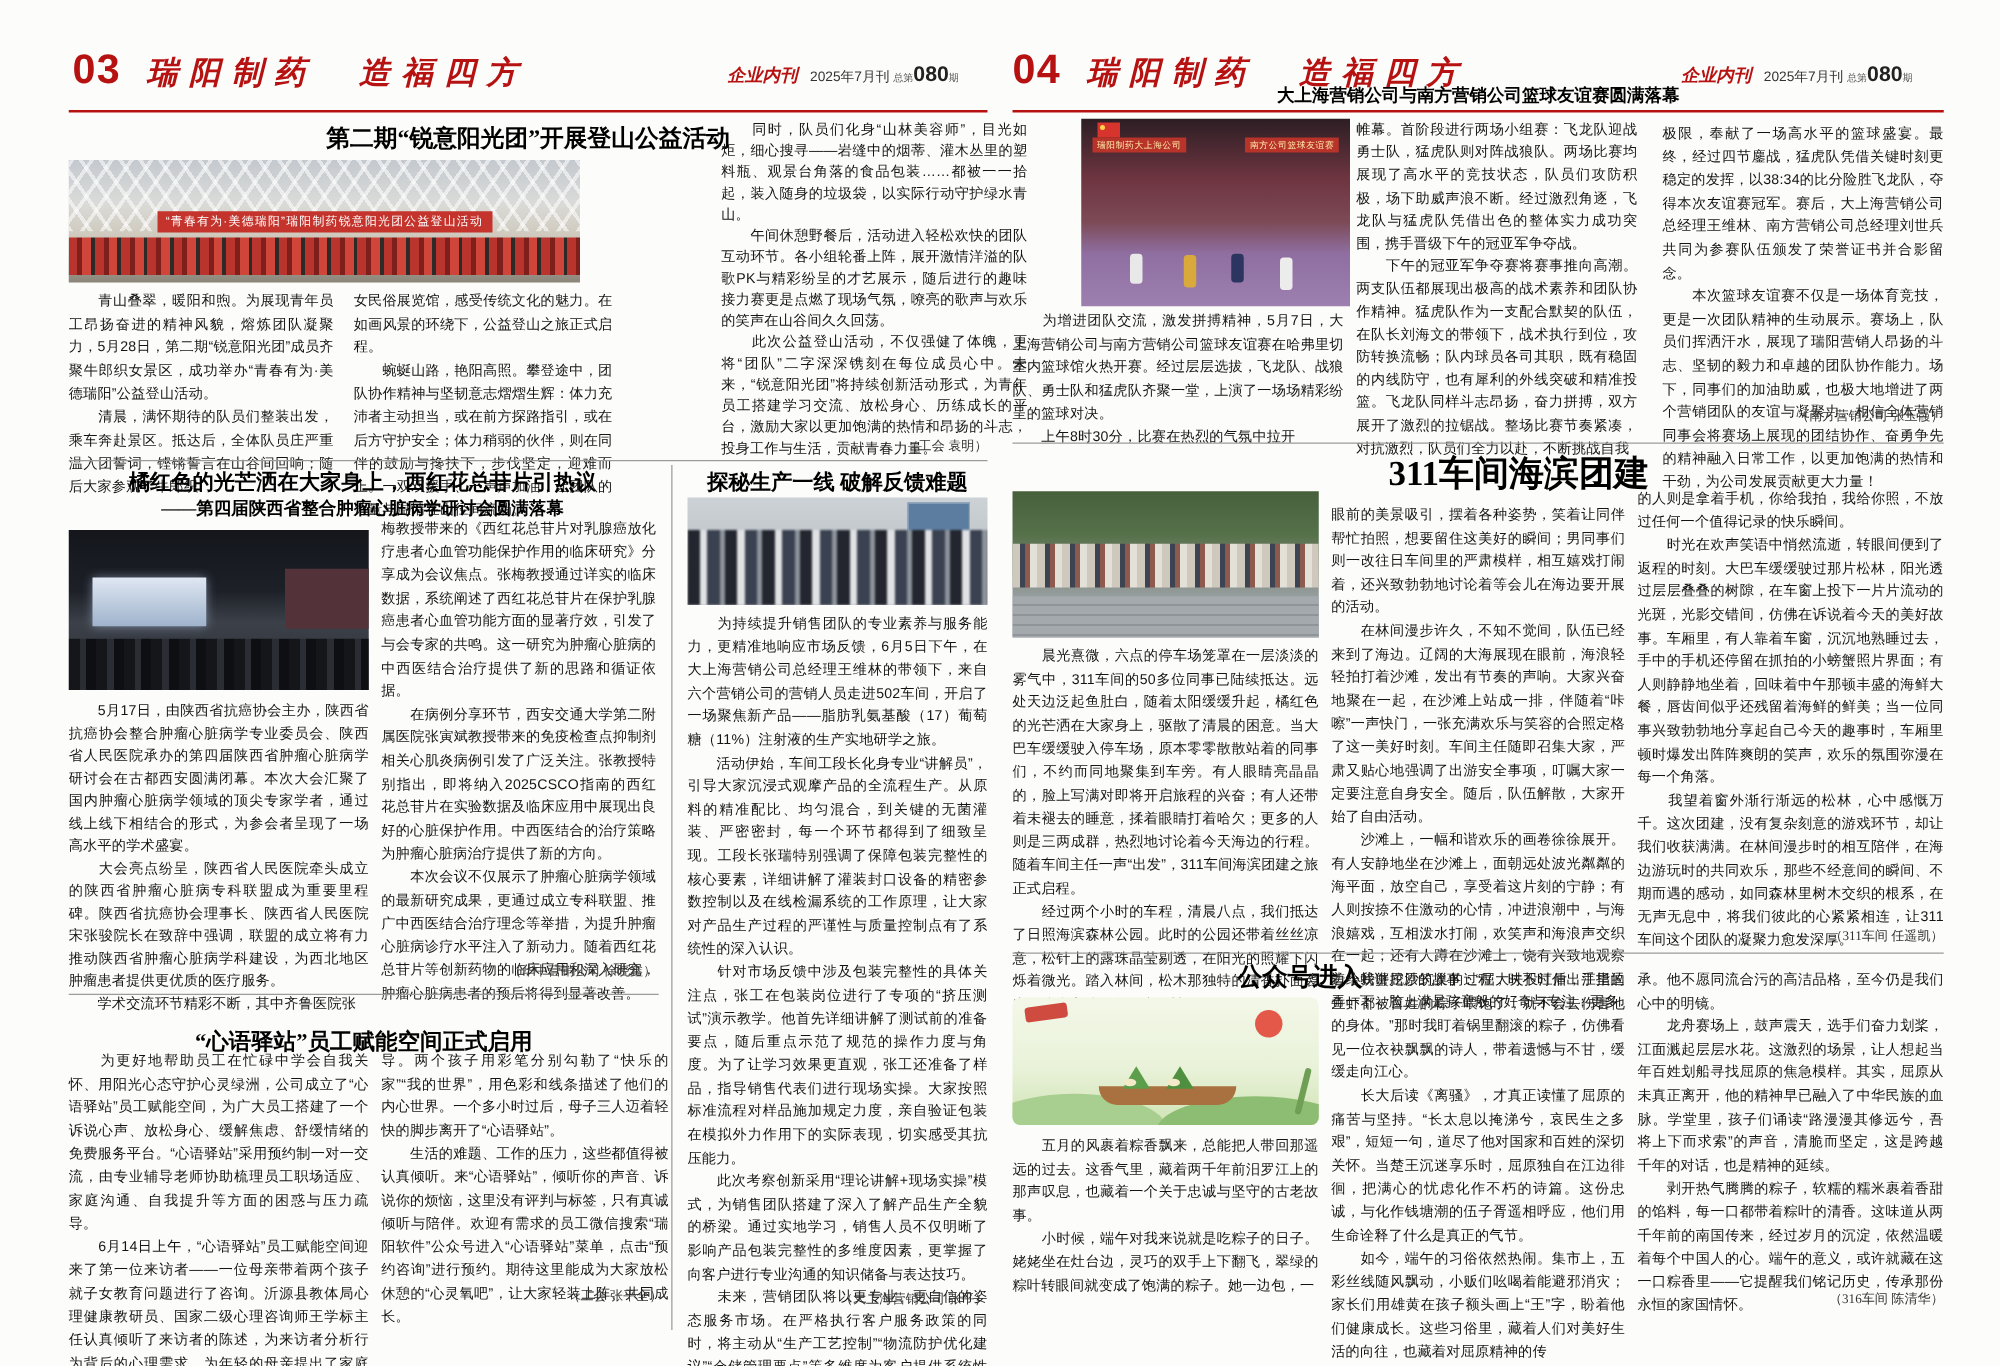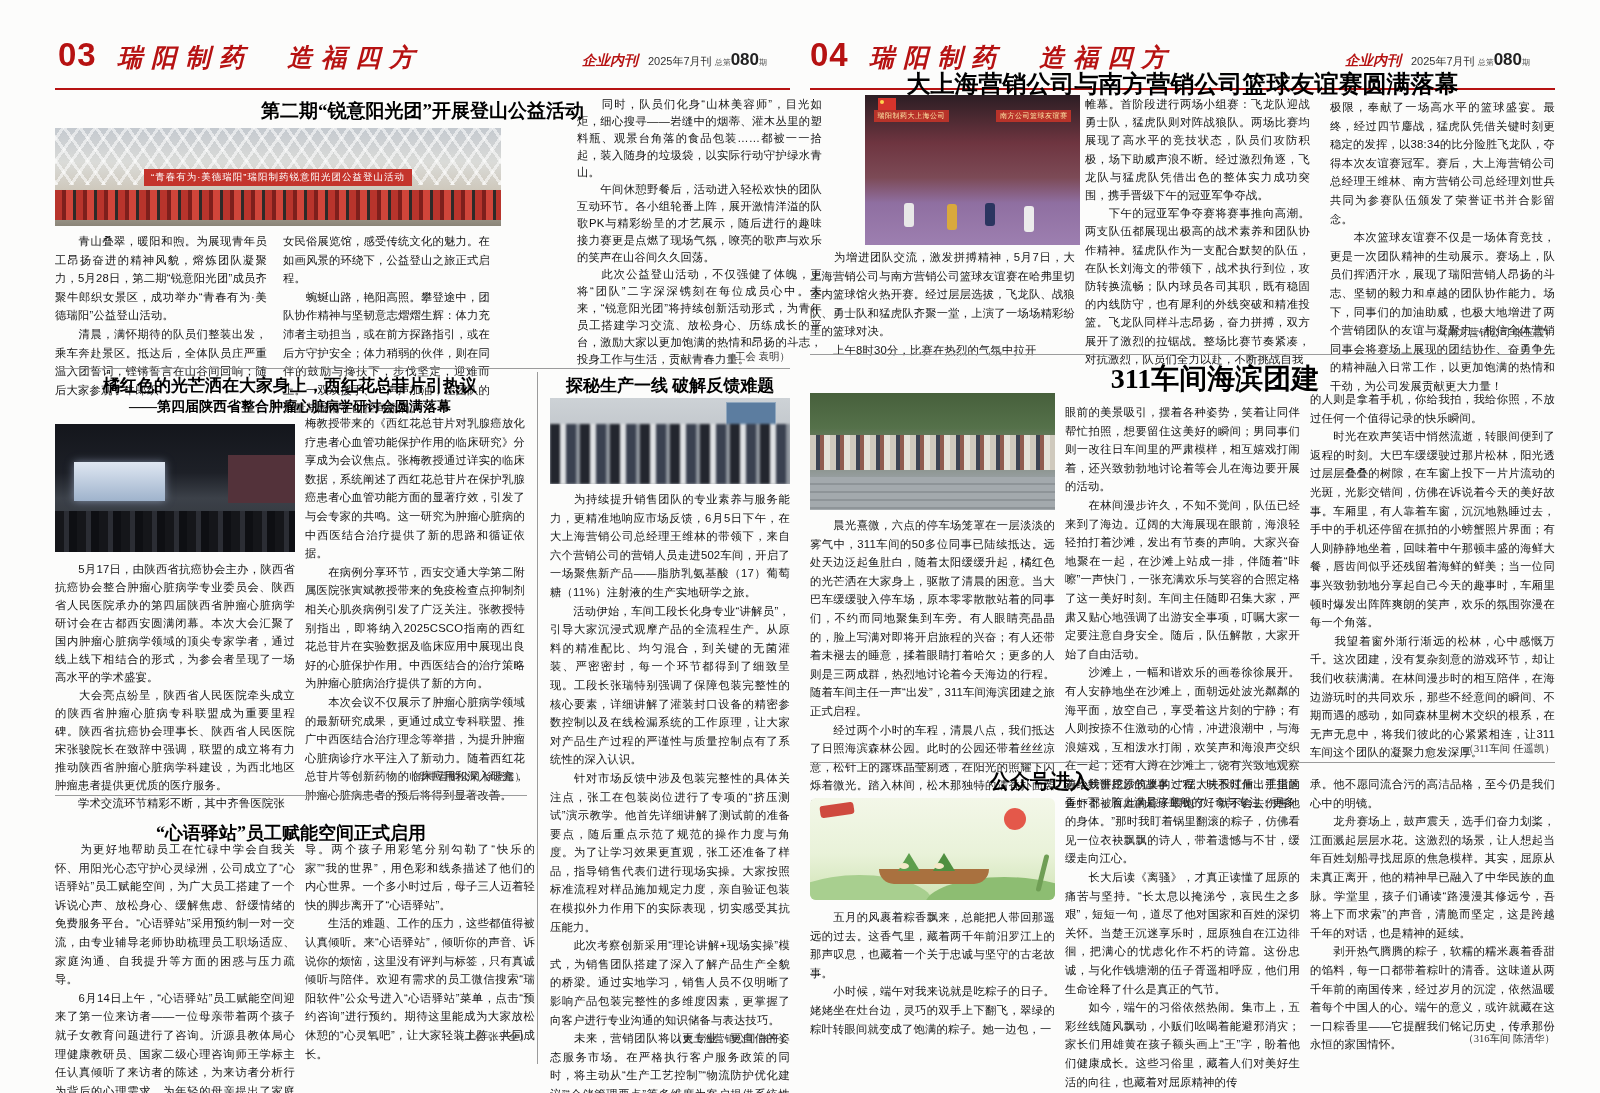--- a/index.html
+++ b/index.html
@@ -45,21 +45,21 @@
     </div>
     <div class="issue" style="left:582px;top:50px;">
       <span class="inkan">企业内刊</span><span>2025年7月刊</span>
       <span class="tiny">总第</span><span class="big">080</span><span class="tiny">期</span>
     </div>
     <div class="redline" style="left:55px;top:88px;width:735px;"></div>
   </header>
 
   <section>
     <h2 class="hl" style="left:55px;top:98px;width:735px;font-size:19px;">第二期“锐意阳光团”开展登山公益活动</h2>
-    <div class="photo" style="left:55px;top:128px;width:409px;height:98px;background:linear-gradient(180deg,#c4c9cf 0%,#dadbd8 35%,#cfc9bd 62%,#8a8578 100%);padding-left:37px;">
+    <div class="photo" style="left:55px;top:128px;width:409px;height:98px;background:linear-gradient(180deg,#c4c9cf 0%,#dadbd8 35%,#cfc9bd 62%,#8a8578 100%);">
       <div class="lay" style="left:0;top:0;right:0;height:58%;background:repeating-linear-gradient(55deg,rgba(255,255,255,.55) 0 3px,transparent 3px 13px),repeating-linear-gradient(-55deg,rgba(255,255,255,.55) 0 3px,transparent 3px 13px);"></div>
       <div class="lay" style="left:0;bottom:6px;right:0;height:30px;filter:blur(.6px);background:repeating-linear-gradient(90deg,#b8342c 0 7px,#7e1f1c 7px 11px,#d0453a 11px 18px,#2e2a28 18px 21px);"></div>
       <div class="pbanner" style="left:50%;top:42%;transform:translateX(-50%);">“青春有为·美德瑞阳”瑞阳制药锐意阳光团公益登山活动</div>
     </div>
     <div class="btxt" style="left:55px;top:232px;width:212px;height:136px;">　　青山叠翠，暖阳和煦。为展现青年员工昂扬奋进的精神风貌，熔炼团队凝聚力，5月28日，第二期“锐意阳光团”成员齐聚牛郎织女景区，成功举办“青春有为·美德瑞阳”公益登山活动。
 　　清晨，满怀期待的队员们整装出发，乘车奔赴景区。抵达后，全体队员庄严重温入团誓词，铿锵誓言在山谷间回响；随后大家参观了牛郎织</div>
     <div class="btxt" style="left:283px;top:232px;width:207px;height:136px;">女民俗展览馆，感受传统文化的魅力。在如画风景的环绕下，公益登山之旅正式启程。
 　　蜿蜒山路，艳阳高照。攀登途中，团队协作精神与坚韧意志熠熠生辉：体力充沛者主动担当，或在前方探路指引，或在后方守护安全；体力稍弱的伙伴，则在同伴的鼓励与搀扶下，步伐坚定，迎难而上。一双双援手、一声声加油，让团队的力量与温情在山径间流淌。</div>
     <div class="btxt" style="left:545px;top:96px;width:245px;height:258px;line-height:17px;margin-left:32px;">　　同时，队员们化身“山林美容师”，目光如炬，细心搜寻——岩缝中的烟蒂、灌木丛里的塑料瓶、观景台角落的食品包装……都被一一拾起，装入随身的垃圾袋，以实际行动守护绿水青山。
 　　午间休憩野餐后，活动进入轻松欢快的团队互动环节。各小组轮番上阵，展开激情洋溢的队歌PK与精彩纷呈的才艺展示，随后进行的趣味接力赛更是点燃了现场气氛，嘹亮的歌声与欢乐的笑声在山谷间久久回荡。
@@ -118,21 +118,21 @@
       <span class="masthead" style="margin-left:16px;">瑞阳制药　造福四方</span>
     </div>
     <div class="issue" style="left:1345px;top:50px;">
       <span class="inkan">企业内刊</span><span>2025年7月刊</span>
       <span class="tiny">总第</span><span class="big">080</span><span class="tiny">期</span>
     </div>
     <div class="redline" style="left:810px;top:88px;width:745px;"></div>
   </header>
 
   <section>
-    <h2 class="hl" style="left:810px;top:68px;width:745px;font-size:24px;">大上海营销公司与南方营销公司篮球友谊赛圆满落幕</h2>
+    <h2 class="hl" style="left:810px;top:68px;width:745px;font-size:14px;">大上海营销公司与南方营销公司篮球友谊赛圆满落幕</h2>
     <div class="photo" style="left:865px;top:95px;width:215px;height:150px;background:linear-gradient(180deg,#2c1e24 0%,#6e3540 32%,#7c4a56 55%,#8f6fa1 72%,#9d7fb0 100%);">
       <div class="sbanner" style="left:4%;top:10%;">瑞阳制药大上海公司</div>
       <div class="sbanner" style="right:4%;top:10%;">南方公司篮球友谊赛</div>
       <div class="lay" style="left:6%;top:2%;width:18px;height:12px;background:#d6342c;">
           <div class="lay" style="left:2px;top:2px;width:4px;height:4px;background:#ffd34d;border-radius:50%;"></div>
         </div>
       <div class="lay" style="left:18%;bottom:12%;width:10px;height:24px;background:#e8e8e8;border-radius:3px;"></div>
       <div class="lay" style="left:38%;bottom:10%;width:10px;height:26px;background:#d9a93c;border-radius:3px;"></div>
       <div class="lay" style="left:56%;bottom:13%;width:10px;height:23px;background:#2b3560;border-radius:3px;"></div>
       <div class="lay" style="left:74%;bottom:9%;width:10px;height:26px;background:#ececec;border-radius:3px;"></div>

